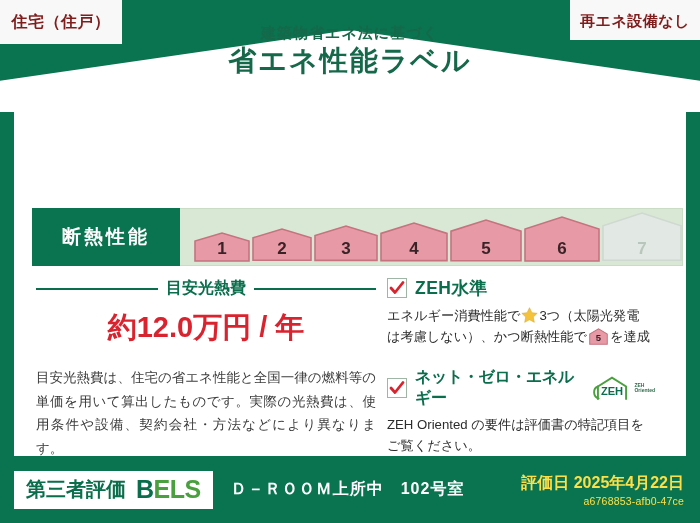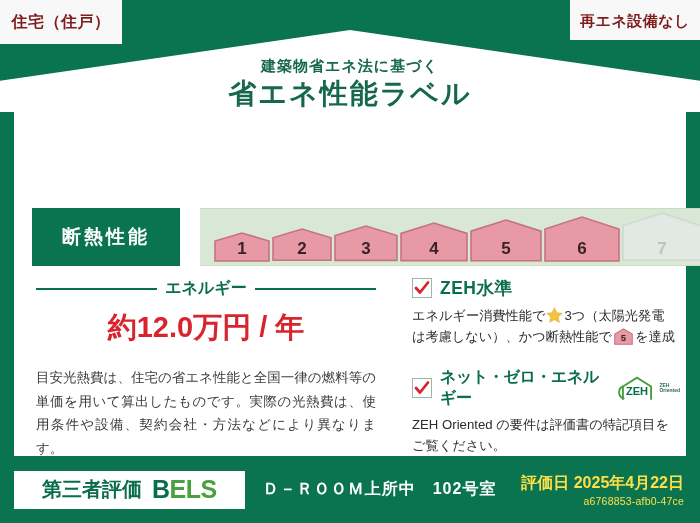--- a/index.html
+++ b/index.html
@@ -37,21 +37,21 @@
     font-size: 16px;
     line-height: 1;
     letter-spacing: 0.5px;
     display: flex; align-items: center; justify-content: center;
     z-index: 6;
   }
   .badge-left  { left: 0;  width: 122px; height: 44px; }
   .badge-right { right: 0; width: 130px; height: 40px; font-size: 15px; }
 
   .title-wrap {
-    position: absolute; left: 0; top: 58px;
+    position: absolute; left: 0; top: 25px;
     width: 700px; text-align: center; z-index: 5;
     color: #16684a;
   }
   .title-sub {
     font-size: 15px; font-weight: bold; letter-spacing: 1px;
     line-height: 1.1;
   }
   .title-main {
     font-size: 28px; font-weight: bold; letter-spacing: 2px;
     line-height: 1.15; margin-top: 3px;
@@ -68,21 +68,21 @@
 
   
   .perf-row {
     position: absolute;
     left: 18px;
     width: 636px;
     display: flex;
     align-items: stretch;
   }
   .row-energy { top: 12px; height: 88px; }
-  .row-insul  { top: 108px; height: 58px; gap: 20px; }
+  .row-insul  { top: 108px; height: 58px; }
 
   .row-label {
     flex: 0 0 148px;
     background: #0a7350;
     color: #ffffff;
     font-weight: bold;
     font-size: 19px;
     letter-spacing: 3px;
     display: flex; flex-direction: column;
     align-items: center; justify-content: center;
@@ -127,21 +127,21 @@
     font-size: 29px; font-weight: bold; letter-spacing: 0px;
     margin-top: 9px;
   }
   .cost-note {
     margin-top: 18px;
     font-size: 13.5px; line-height: 1.75; color: #3b3b3b;
     text-align: justify;
   }
 
   
-  .zeh-block { position: absolute; left: 398px; top: 176px; width: 268px; }
+  .zeh-block { position: absolute; left: 373px; top: 176px; width: 268px; }
   .zeh-item + .zeh-item { margin-top: 15px; }
   .zeh-head { display: flex; align-items: center; gap: 8px; }
   .checkbox {
     width: 20px; height: 20px; flex: 0 0 20px;
     border: 1.5px solid #9fb6a6; background: #fff;
     position: relative;
   }
   .checkbox svg { position: absolute; left: 1px; top: 1px; }
   .zeh-title {
     font-size: 17.5px; font-weight: bold; color: #0a6d4c; letter-spacing: 0.5px;
@@ -159,21 +159,21 @@
     position: absolute; left: 0; bottom: 0;
     width: 700px; height: 67px;
     background: #0a7350;
     display: flex; align-items: center;
     z-index: 7;
   }
   .bels-plate {
     margin-left: 14px;
     background: #ffffff;
     height: 38px;
-    padding: 0 28px;
+    padding: 0 12px;
     display: flex; align-items: center; gap: 10px;
   }
   .bels-jp { font-size: 20px; font-weight: bold; color: #0a6d4c; letter-spacing: 0px; }
   .bels-en { font-size: 25px; font-weight: bold; letter-spacing: -0.5px; }
   .bels-en .b { color: #0a6d4c; }
   .bels-en .els { color: #4aa03f; }
   .unit-name {
     margin-left: 18px; color: #ffffff;
     font-size: 16px; font-weight: bold; letter-spacing: 1px;
   }
@@ -252,21 +252,21 @@
               </svg>
               <span>7</span>
             </div>
           </div>
       </div>
     </div>
 
     <div class="cost-block">
       <div class="cost-head">
         <span class="rule"></span>
-        <span>エネルギー</span>
+        <span>目安光熱費</span>
         <span class="rule"></span>
       </div>
       <div class="cost-amount">約12.0万円 / 年</div>
       <div class="cost-note">目安光熱費は、住宅の省エネ性能と全国一律の燃料等の単価を用いて算出したものです。実際の光熱費は、使用条件や設備、契約会社・方法などにより異なります。</div>
     </div>
 
     <div class="zeh-block">
 
       <div class="zeh-item">
         <div class="zeh-head">

